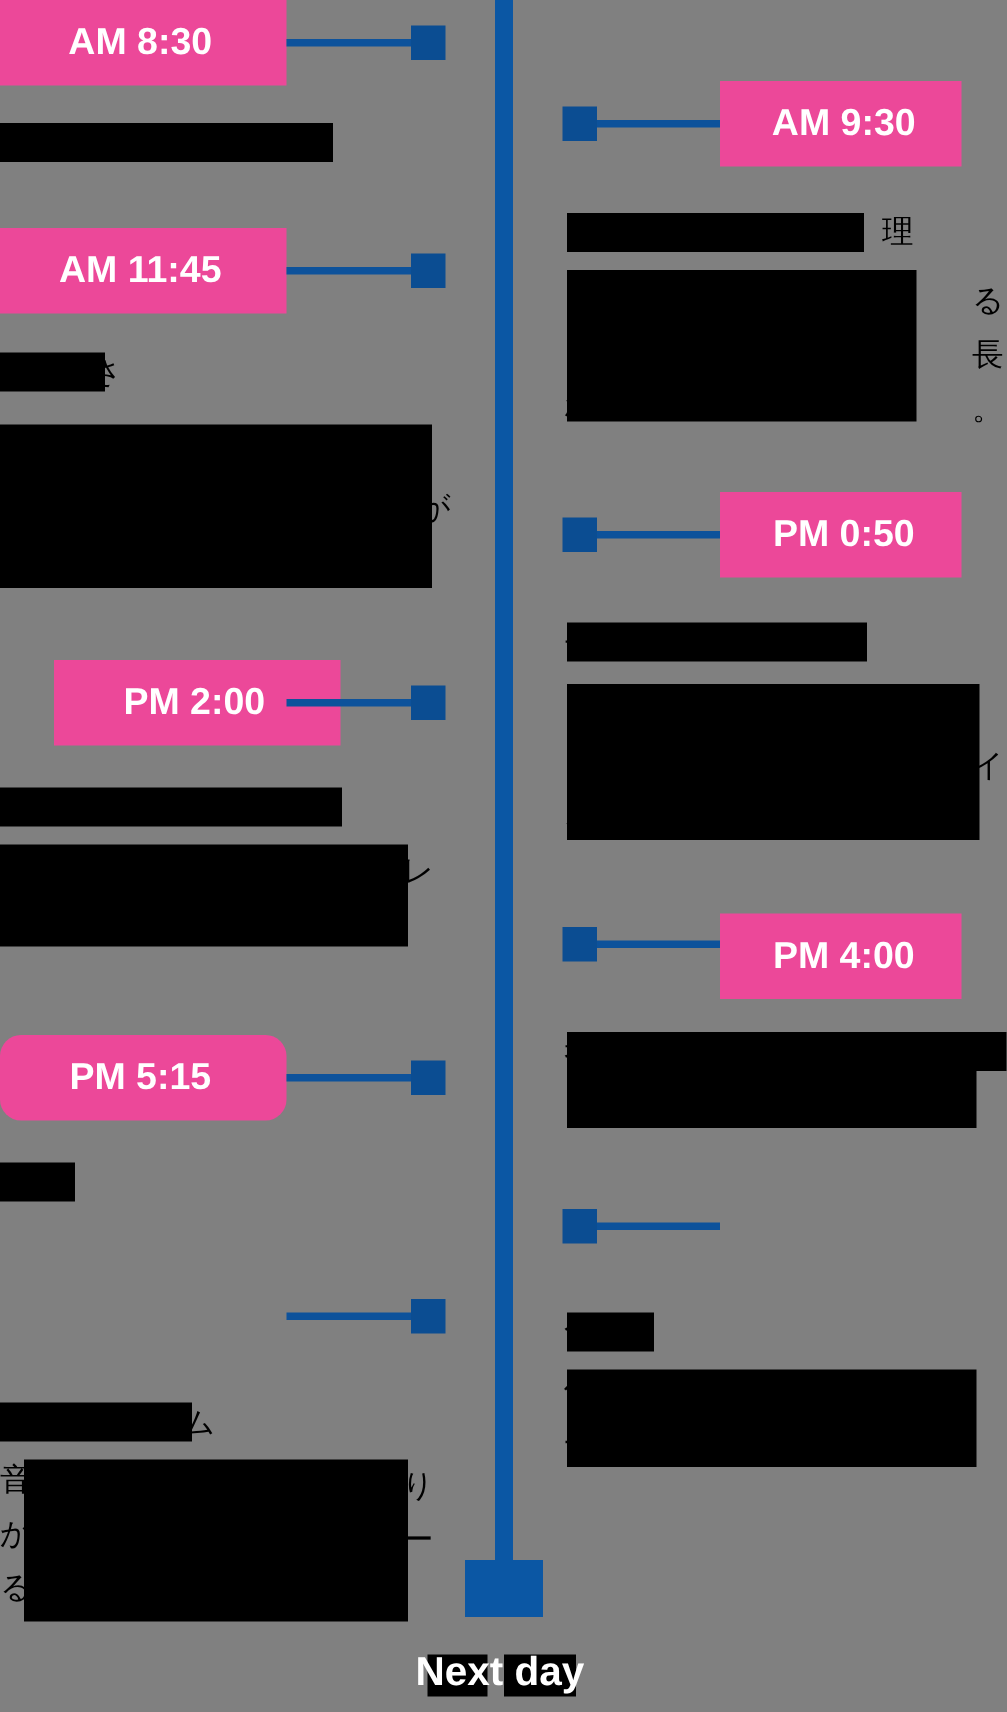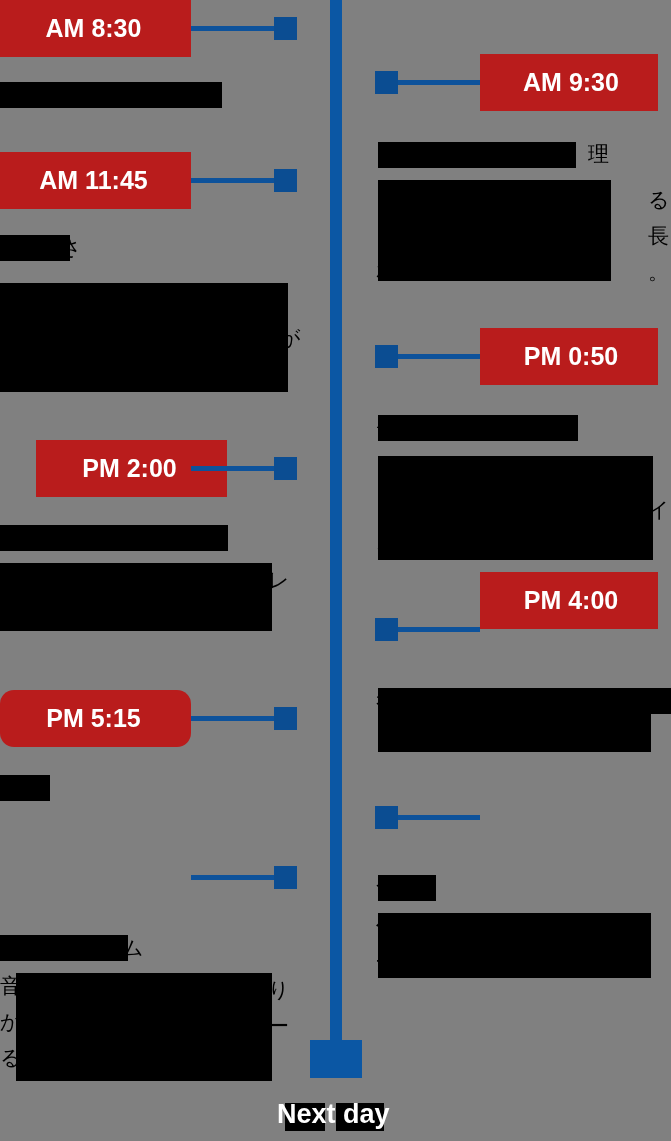--- a/index.html
+++ b/index.html
@@ -53,37 +53,37 @@
   .nd-red {
     position: absolute;
     background: #000;
     z-index: 3;
   }
 
   
   .chip {
     position: absolute;
     height: 57px;
-    background: #b91c1c;
+    background: #ec4899;
     color: #ffffff;
     font-size: 25px;
     font-weight: bold;
     display: flex;
     align-items: center;
     box-sizing: border-box;
   }
   .chip.left {
     left: 0;
     width: 191px;
     justify-content: center;
     padding-right: 4px;
   }
   .chip.right {
     left: 480px;
-    width: 178px;
+    width: 161px;
     justify-content: center;
     padding-left: 4px;
   }
 
   
   .connector {
     position: absolute;
     height: 5px;
     background: #0d529b;
   }
@@ -174,21 +174,21 @@
   </div>
   <div class="connector" style="left:191px;top:466px;width:83px;"></div>
   <div class="node" style="left:274px;top:457px;"></div>
   <div class="redline" style="left:0px;top:525px;width:228px;height:26px;"></div>
   <div class="glyph" style="left:0px;top:528px;">シ</div>
   <div class="glyph" style="left:0px;top:566px;">演</div>
   <div class="glyph" style="left:268px;top:570px;">レ</div>
   <div class="glyph" style="left:0px;top:606px;">を</div>
   <div class="redline" style="left:0px;top:563px;width:272px;height:68px;"></div>
 
-  <div class="chip right" style="top:572px;">
+  <div class="chip right" style="top:609px;">
     <span>PM 4:00</span>
   </div>
   <div class="connector" style="left:398px;top:627px;width:82px;"></div>
   <div class="node" style="left:375px;top:618px;"></div>
   <div class="glyph" style="left:376px;top:690px;">考</div>
   <div class="glyph" style="left:376px;top:726px;">ノ</div>
   <div class="redline" style="left:378px;top:688px;width:293px;height:26px;"></div>
   <div class="redline" style="left:378px;top:688px;width:273px;height:64px;"></div>
 
   <div class="chip left" style="top:690px;border-radius:14px;">

